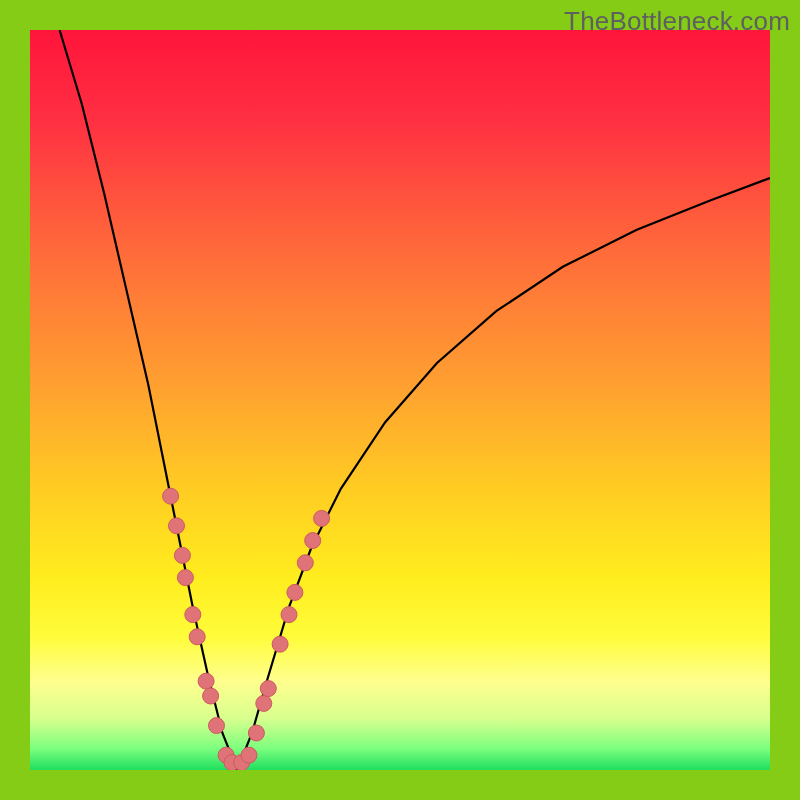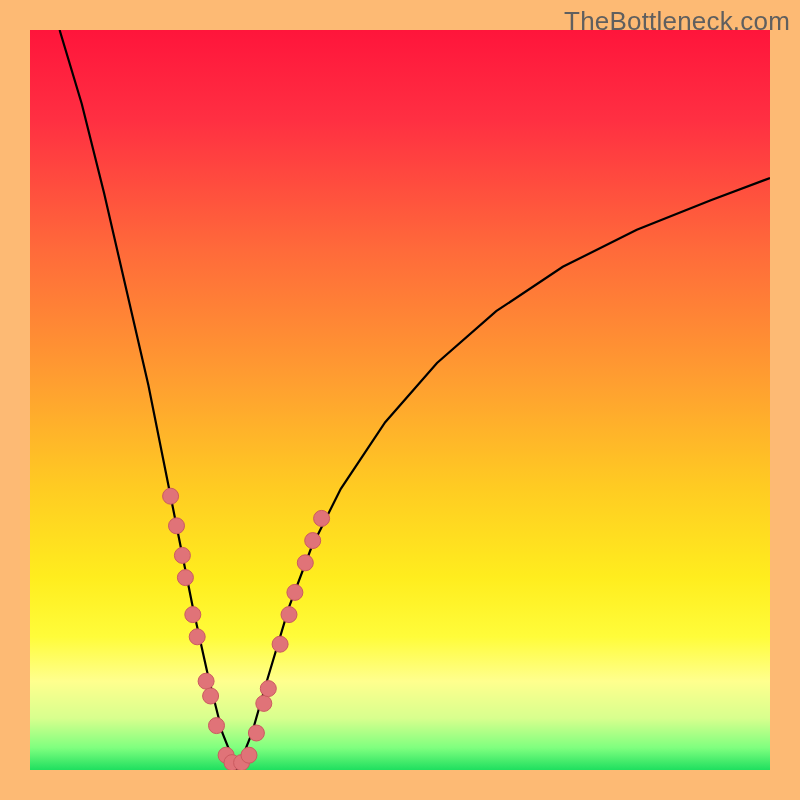--- a/index.html
+++ b/index.html
@@ -10,21 +10,21 @@
     background: #000;
     overflow: hidden;
     font-family: Arial, Helvetica, sans-serif;
   }
   .frame {
     position: absolute;
     left: 0;
     top: 0;
     width: 800px;
     height: 800px;
-    background: #fdba74;
+    background: #84cc16;
   }
   .plot-area {
     position: absolute;
     left: 30px;
     top: 30px;
     width: 740px;
     height: 740px;
     overflow: hidden;
   }
   .gradient {

